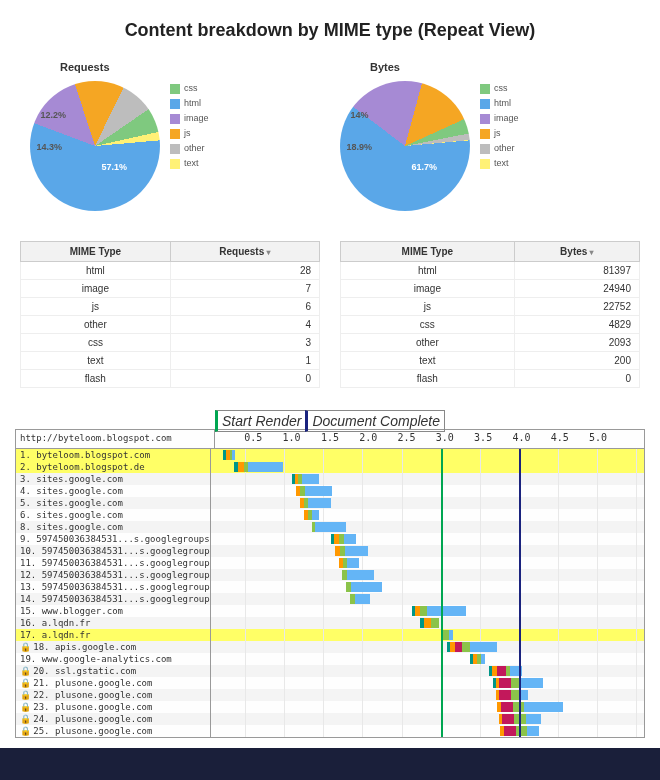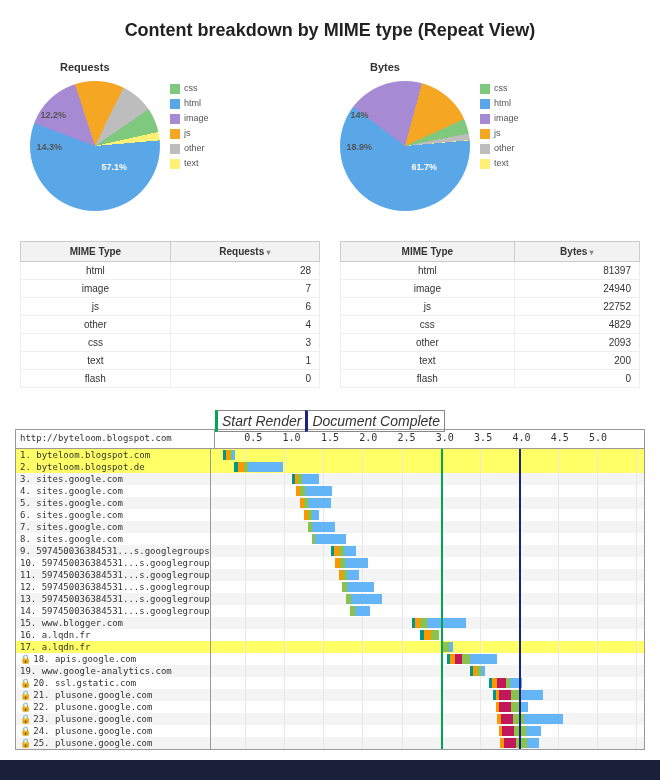--- a/index.html
+++ b/index.html
@@ -439,29 +439,20 @@
           <div class="wf-label"><span>6. </span><span>sites.google.com</span></div>
           <div class="wf-bar-area">
             <div class="wf-bar" style="left: 21.4286%; width: 3.57143%;">
               <div class="wf-seg" style="width: 25%; background: rgb(255, 152, 0);"></div>
               <div class="wf-seg" style="width: 25%; background: rgb(139, 195, 74);"></div>
               <div class="wf-seg" style="width: 50%; background: rgb(100, 181, 246);"></div>
             </div>
           </div>
         </div>
         <div class="wf-row">
-          <div class="wf-label"><span>7. </span><span>sites.google.com</span></div>
-          <div class="wf-bar-area">
-            <div class="wf-bar" style="left: 22.3214%; width: 6.42857%;">
-              <div class="wf-seg" style="width: 16.6667%; background: rgb(139, 195, 74);"></div>
-              <div class="wf-seg" style="width: 83.3333%; background: rgb(100, 181, 246);"></div>
-            </div>
-          </div>
-        </div>
-        <div class="wf-row">
           <div class="wf-label"><span>8. </span><span>sites.google.com</span></div>
           <div class="wf-bar-area">
             <div class="wf-bar" style="left: 23.2143%; width: 8.03571%;">
               <div class="wf-seg" style="width: 11.1111%; background: rgb(139, 195, 74);"></div>
               <div class="wf-seg" style="width: 88.8889%; background: rgb(100, 181, 246);"></div>
             </div>
           </div>
         </div>
         <div class="wf-row">
           <div class="wf-label"><span>9. </span><span>597450036384531...s.googlegroups.com</span></div>

